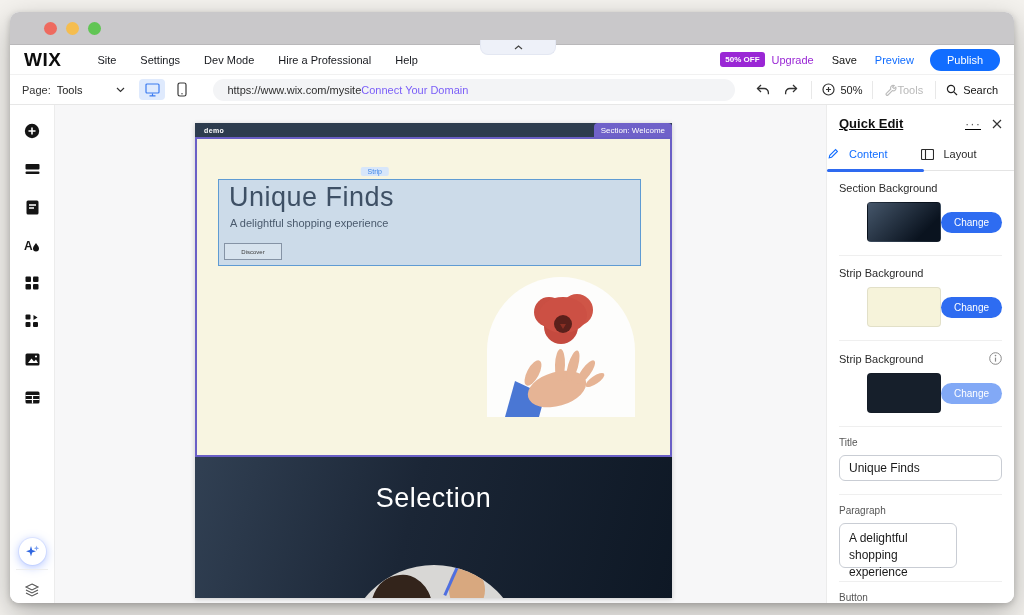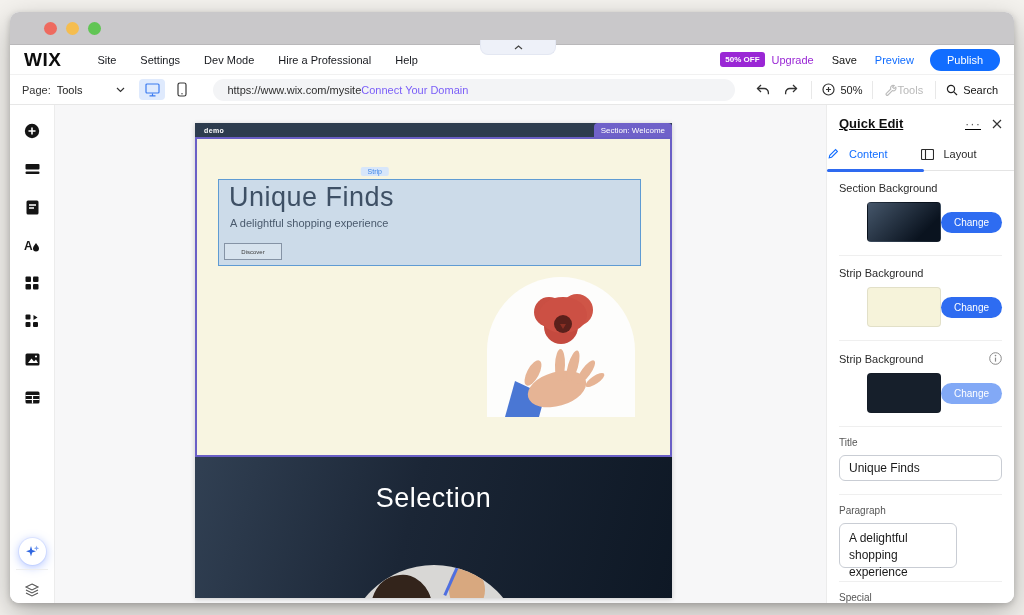--- a/index.html
+++ b/index.html
@@ -391,20 +391,20 @@
         </div>
         <div class="field-group">
           <div class="field-label">Title</div>
           <input class="text-input" readonly="" value="Unique Finds" style="">
         </div>
         <div class="field-group">
           <div class="field-label">Paragraph</div>
           <div class="paragraph-box">A delightful shopping experience</div>
         </div>
         <div class="field-group">
-          <div class="field-label">Special</div>
+          <div class="field-label">Button</div>
 
         </div>
       </div>
     </div>
 
   </div>
 </div>
 
 </body></html>

